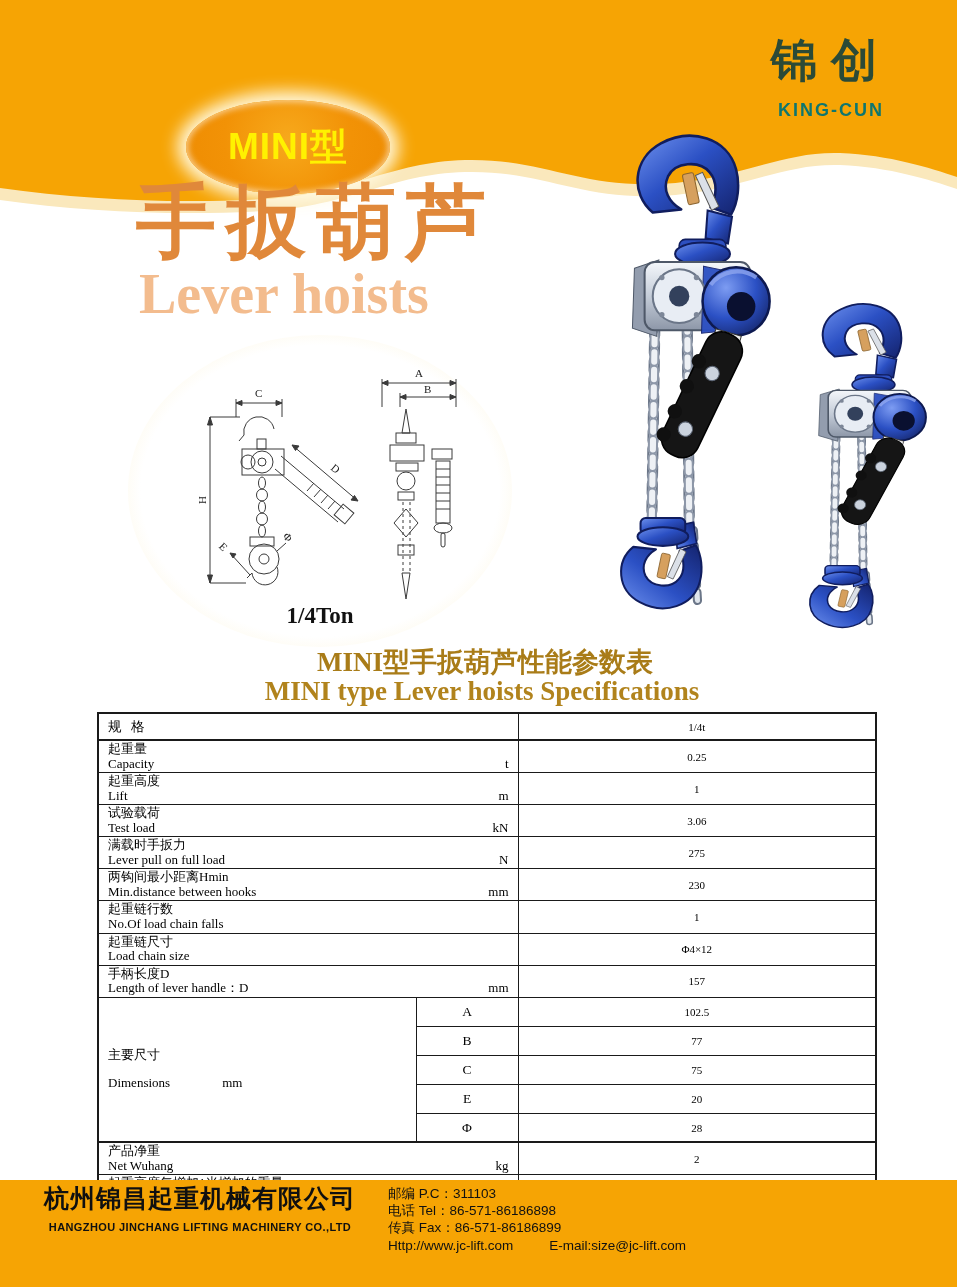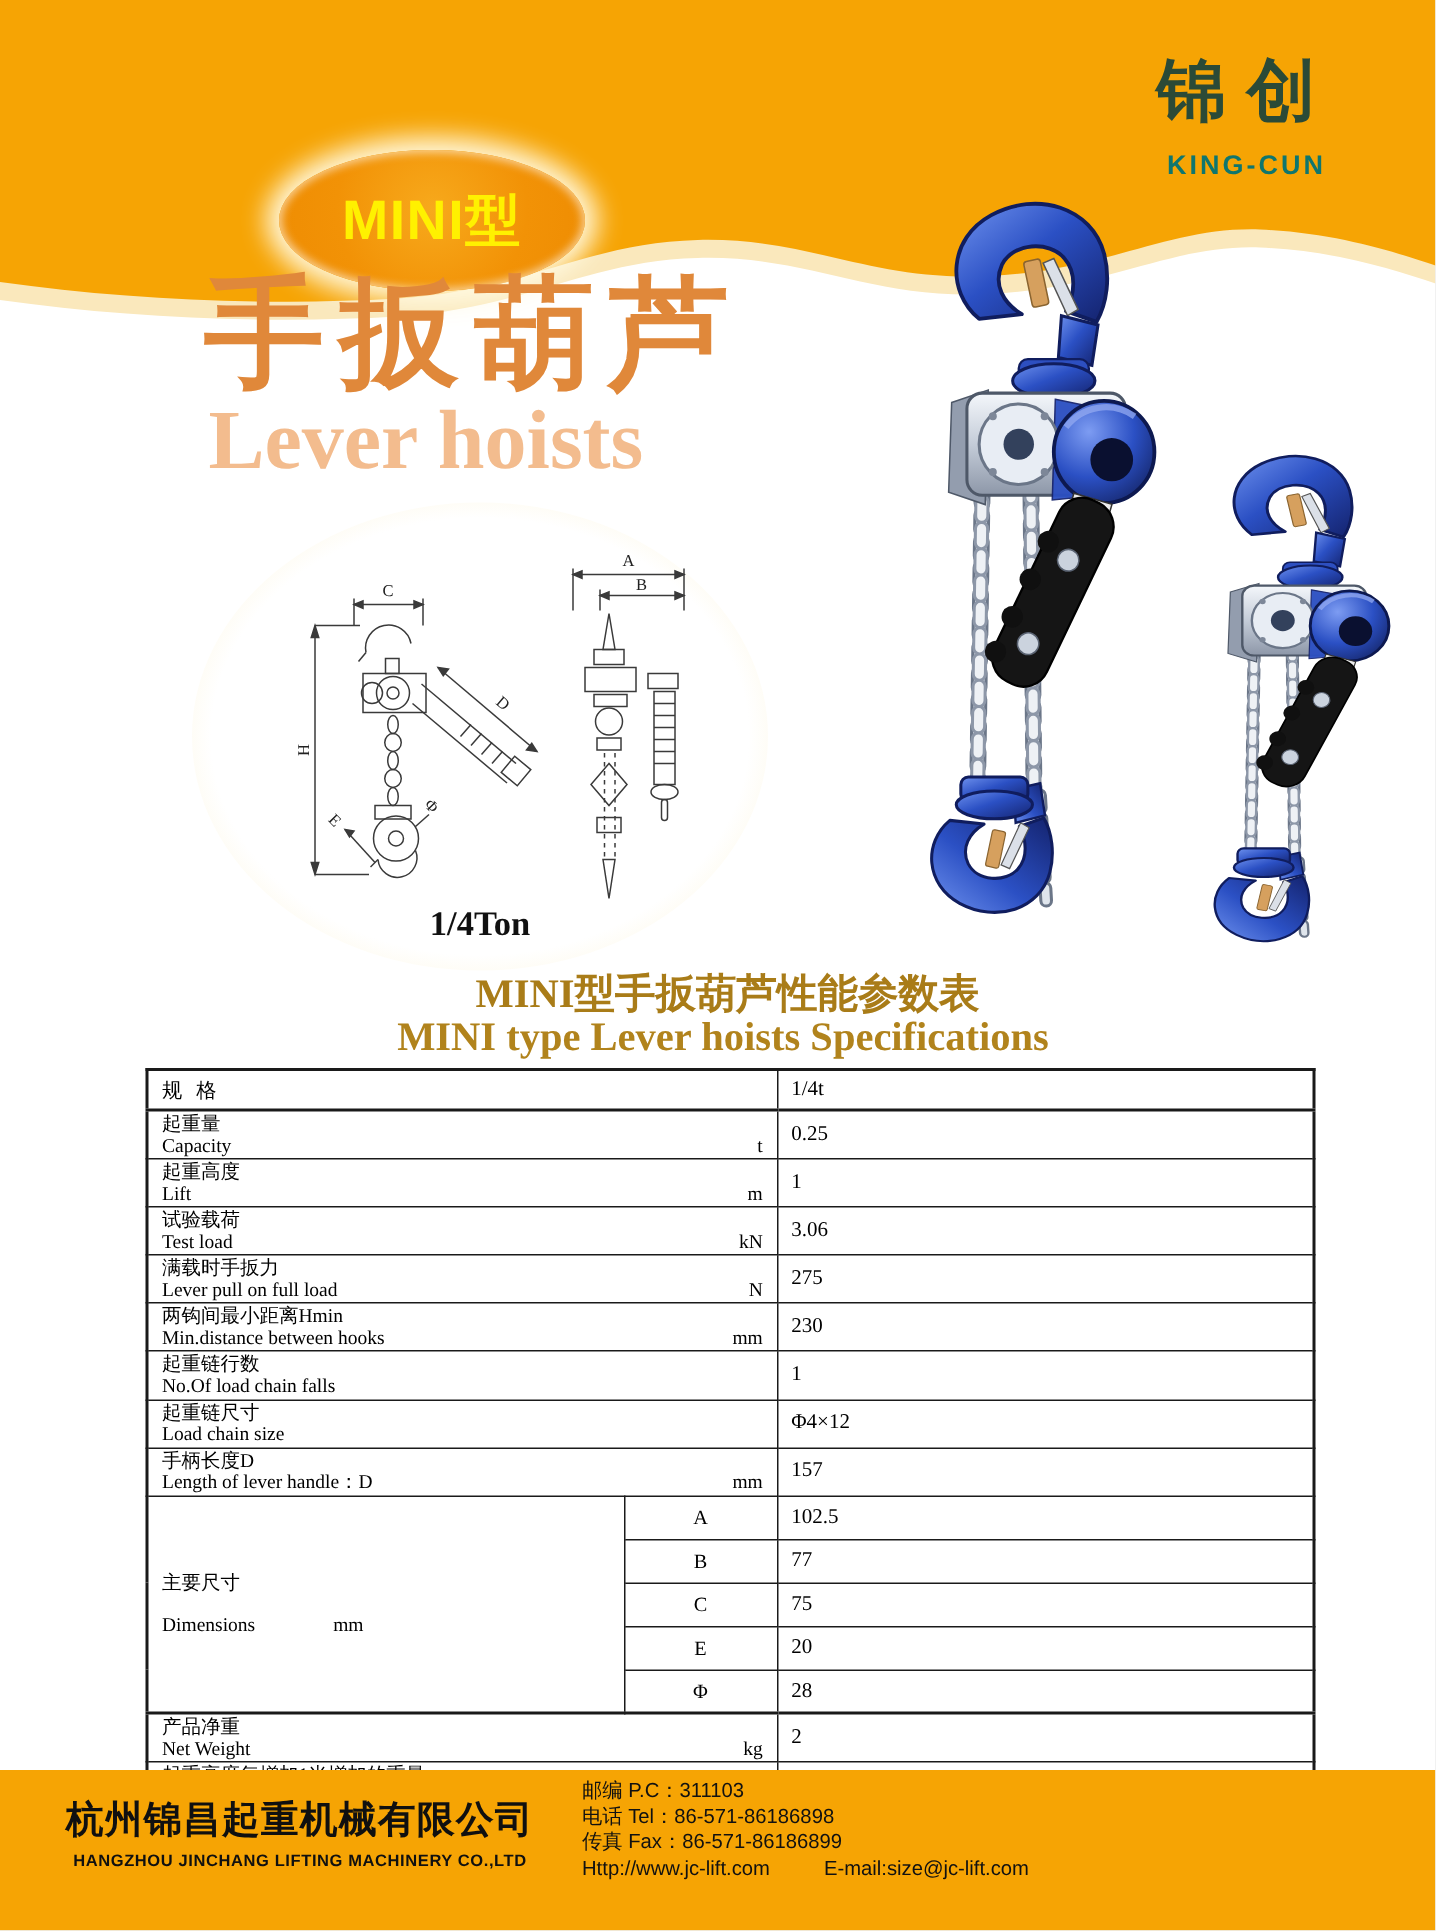--- a/index.html
+++ b/index.html
@@ -37,28 +37,28 @@
         font-family:"Liberation Serif","DejaVu Serif",serif;font-weight:700;font-size:27px;color:#b1831c;}
   
   #spec-table-wrap{position:absolute;left:97px;top:712px;}
   table.spec{border-collapse:collapse;width:778px;table-layout:fixed;
         font-family:"Liberation Serif","DejaVu Serif",serif;color:#000;border:2px solid #1a1a1a;padding-left:48px;}
   table.spec td{border:1px solid #1a1a1a;padding:1px 9px;vertical-align:middle;overflow:hidden;}
   tr.hrow{height:27px;} tr.rrow{height:29px;}
   tr.thick-bot td{border-bottom-width:2px;} tr.thick-top td{border-top-width:2px;}
   .cellcn{font-size:13px;line-height:1.12;}
   .cellen{display:flex;justify-content:space-between;align-items:flex-end;font-size:13px;line-height:1.12;}
-  .vcell{font-size:14px;}
+  .vcell{text-align:center;font-size:11px;}
   .kcell{text-align:center;font-size:13.5px;}
   .speclabel{font-size:13.5px;letter-spacing:3px;}
   .dimcell .cellcn{margin-bottom:12px;}
   .dimen{display:flex;gap:52px;font-size:13px;}
   
   #footer{position:absolute;left:0;top:1180px;width:957px;height:107px;background:#f6a404;}
-  .company{position:absolute;left:28px;top:16px;width:344px;text-align:center;color:#101010;}
+  .company{position:absolute;left:28px;top:2px;width:344px;text-align:center;color:#101010;}
   .company-cn{font-size:25px;font-weight:700;letter-spacing:1px;}
   .company-en{font-size:11px;font-weight:700;letter-spacing:.4px;margin-top:6px;}
   .contacts{position:absolute;left:388px;top:5px;color:#111;font-size:13.5px;line-height:17.2px;}
   .cline{display:flex;gap:36px;white-space:nowrap;}
 </style>
 </head>
 <body>
 
 <svg width="0" height="0" style="position:absolute" aria-hidden="true">
   <defs>
@@ -377,21 +377,21 @@
         </tr>
         <tr class="rrow">
           <td class="kcell">Φ</td>
           <td class="vcell">28</td>
         </tr>
 
         <tr class="rrow thick-top">
           <td colspan="2">
               <div class="cellcn">产品净重</div>
             <div class="cellen">
-                <span>Net Weight</span>
+                <span>Net Wuhang</span>
                 <span>kg</span>
               </div>
             </td>
           <td class="vcell">2</td>
         </tr>
         <tr class="rrow">
           <td colspan="2">
               <div class="cellcn">起重高度每增加1米增加的重量</div>
             <div class="cellen">
                 <span>Extra Weight Per Meter Of Extra Lift</span>

